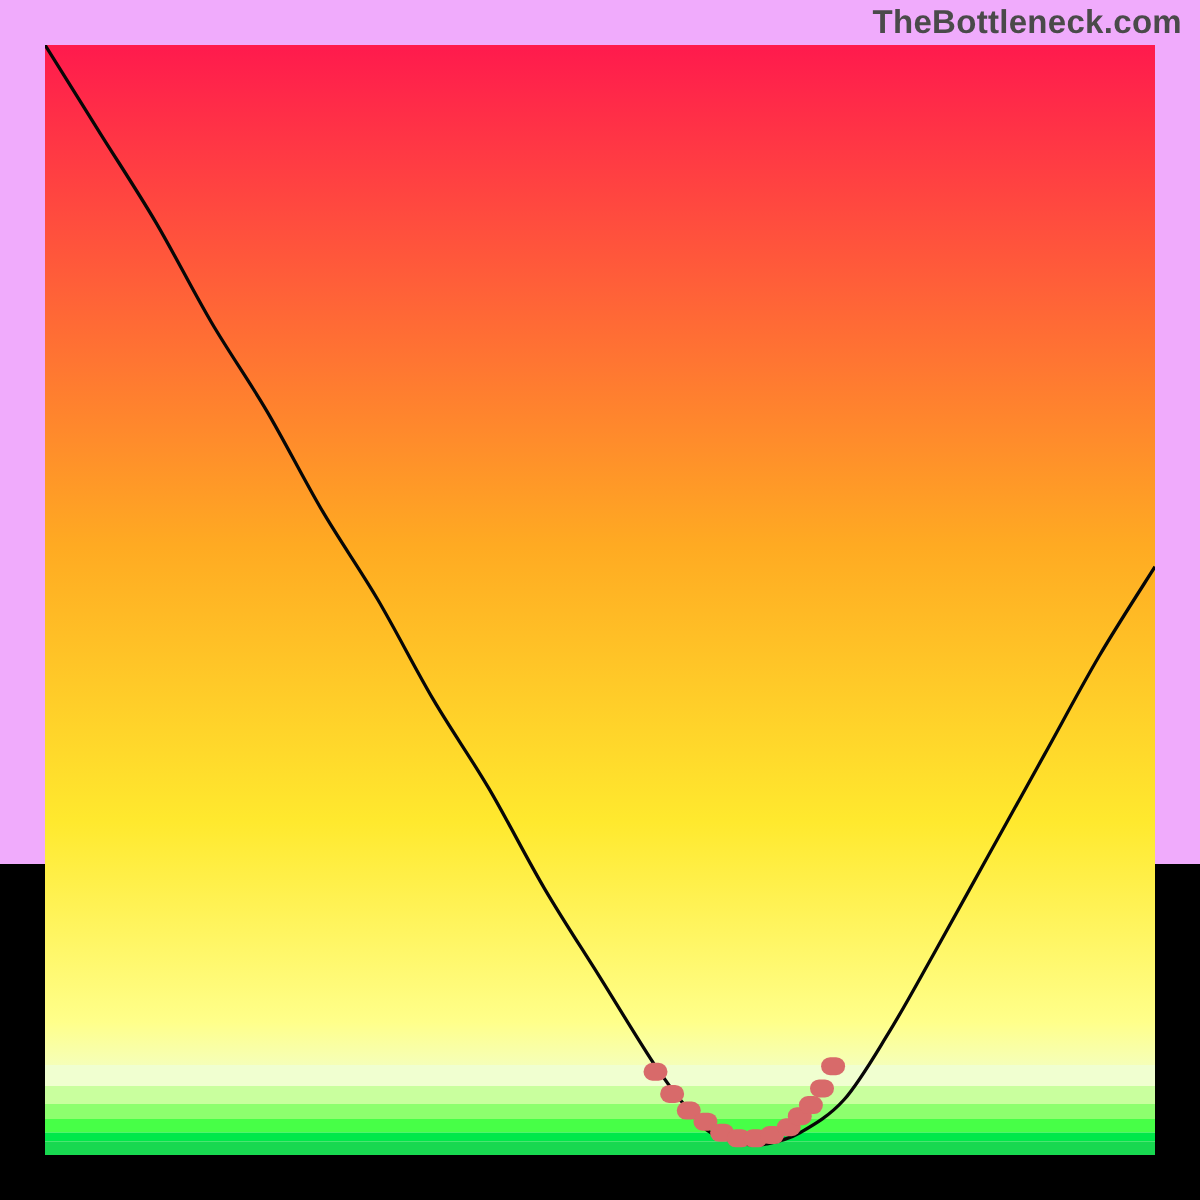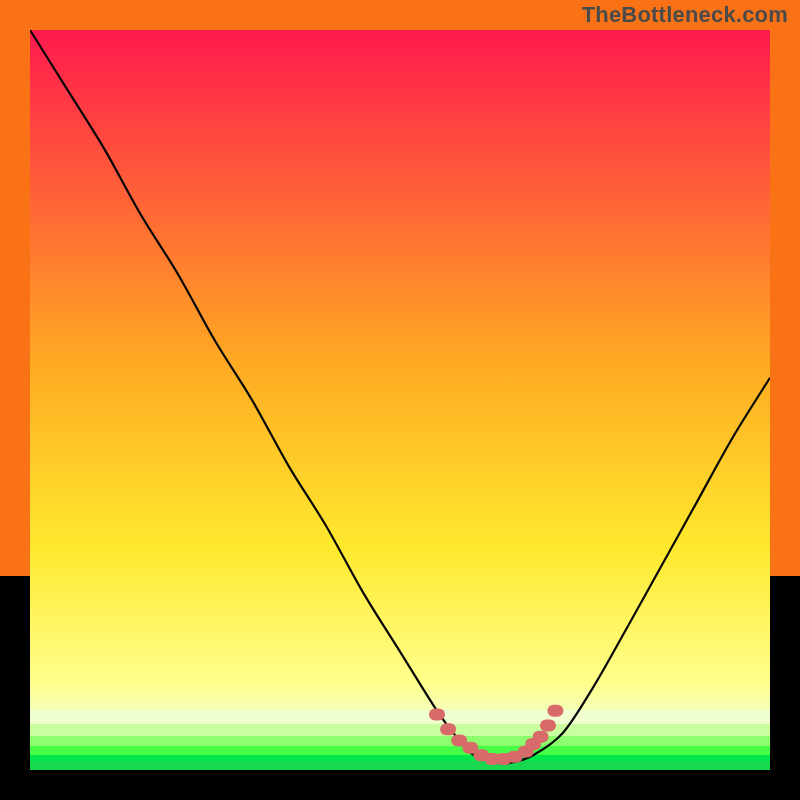--- a/index.html
+++ b/index.html
@@ -8,21 +8,21 @@
     width: 800px;
     height: 800px;
     background: #000;
     overflow: hidden;
     font-family: Arial, Helvetica, sans-serif;
   }
   .frame {
     position: relative;
     width: 800px;
     height: 576px;
-    background: #f97316;
+    background: #f0abfc;
   }
   .watermark {
     position: absolute;
     top: 2px;
     right: 12px;
     color: #4a4a4a;
     font-size: 22px;
     font-weight: 600;
     letter-spacing: 0.2px;
     z-index: 10;

